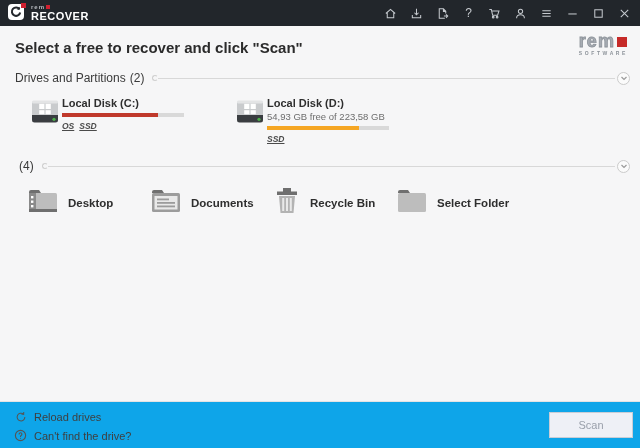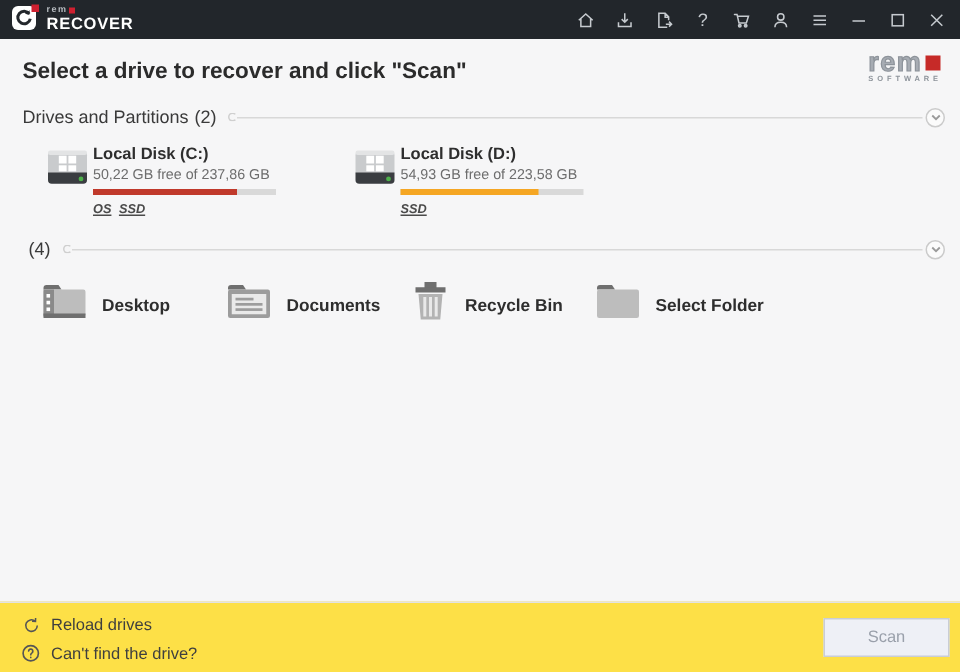--- a/index.html
+++ b/index.html
@@ -63,21 +63,21 @@
   .drive-tags{ margin-top:4px; display:flex; gap:5px; }
   .drive-tag{ font-size:8.5px; color:#4a4a4a; text-decoration:underline; font-weight:bold;font-style:italic; }
 
   
   .loc-row{ display:flex; padding-left:28px; margin-top:14px; }
   .loc{ width:123px; display:flex; align-items:center; gap:10px; cursor:pointer; }
   .loc-label{ font-size:11.5px; font-weight:600; color:#2e2e2e; white-space:nowrap; }
 
   
   .footer{ position:absolute; left:0; right:0; bottom:0; height:47px;
-    border-top:1px solid #e3e3e4; background:#fde047; }
+    border-top:1px solid #e3e3e4; background:#0ea5e9; }
   .foot-links{ position:absolute; left:14px; top:5px; }
   .foot-link{ display:flex; align-items:center; gap:7px; height:19px; cursor:pointer; }
   .foot-link span{ font-size:11px; color:#3f3f3f; }
   .foot-ic{ width:13px; height:13px; display:flex; align-items:center; justify-content:center;}
   .foot-ic svg{ stroke:#555; fill:none; stroke-width:1.2; }
   .scan-btn{ position:absolute; right:7px; top:10px; width:84px; height:26px;
     background:#eef0f6; border:1px solid #c9cdd6; color:#9aa0ab; font-size:11px;
     font-family:inherit; }
 </style>
 </head>
@@ -150,21 +150,21 @@
     </div>
     <div class="tb-ic">
       <svg width="13" height="13" viewBox="0 0 14 14">
           <path d="M3 3 L11 11 M11 3 L3 11"></path>
         </svg>
     </div>
   </div>
 </div>
 
 <div class="header">
-  <div class="page-title">Select a drive to recover and click "Scan"</div>
+  <div class="page-title">Select a free to recover and click "Scan"</div>
   <div class="brand">
     <div class="brand-word">
       <span class="brand-rem">rem</span>
       <span class="brand-o"></span>
     </div>
     <div class="brand-sub">SOFTWARE</div>
   </div>
 </div>
 
 <div class="section-hd">
@@ -191,21 +191,20 @@
         <path d="M2 18 h26 v5 a2.5 2.5 0 0 1 -2.5 2.5 h-21 a2.5 2.5 0 0 1 -2.5 -2.5 z" fill="#3a3d41"></path>
         <rect x="9.2" y="6.8" width="5.2" height="5.2" fill="#ffffff"></rect>
         <rect x="15.6" y="6.8" width="5.2" height="5.2" fill="#ffffff"></rect>
         <rect x="9.2" y="13.2" width="5.2" height="4" fill="#ffffff"></rect>
         <rect x="15.6" y="13.2" width="5.2" height="4" fill="#ffffff"></rect>
         <circle cx="24" cy="22.3" r="1.6" fill="#4db04a"></circle>
       </svg>
     </div>
     <div class="drive-info">
       <div class="drive-name">Local Disk (C:)</div>
-      <div class="drive-free">50,22 GB free of 237,86 GB</div>
       <div class="drive-bar">
         <div class="drive-fill" style="width: 78.9%; background: rgb(192, 57, 43);"></div>
       </div>
       <div class="drive-tags">
         <span class="drive-tag">OS</span>
         <span class="drive-tag">SSD</span>
       </div>
     </div>
   </div>
 

